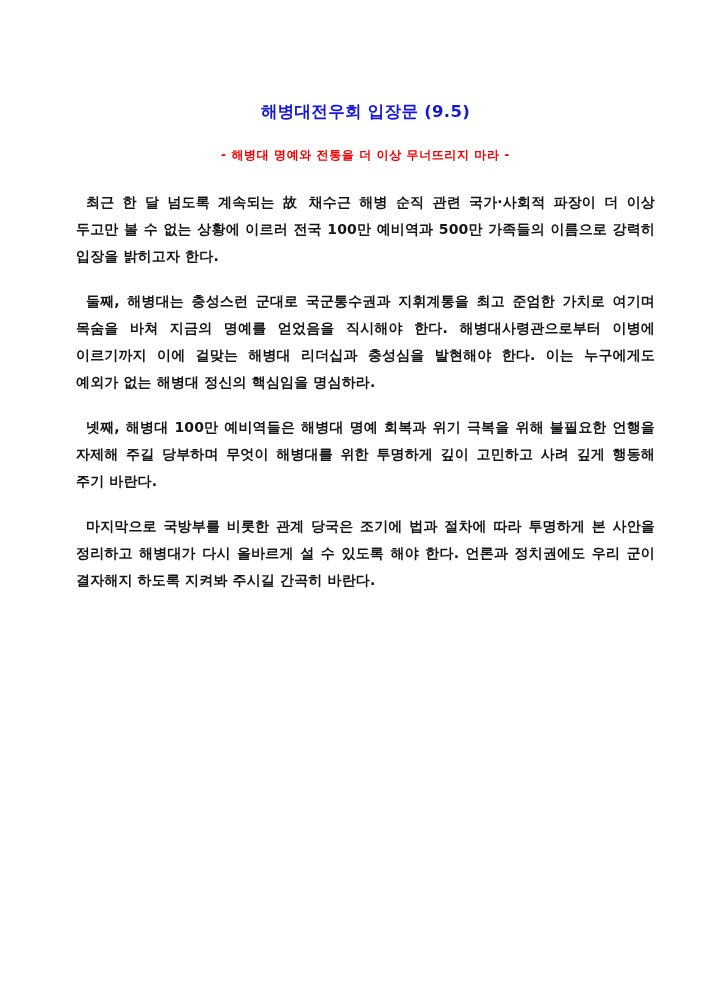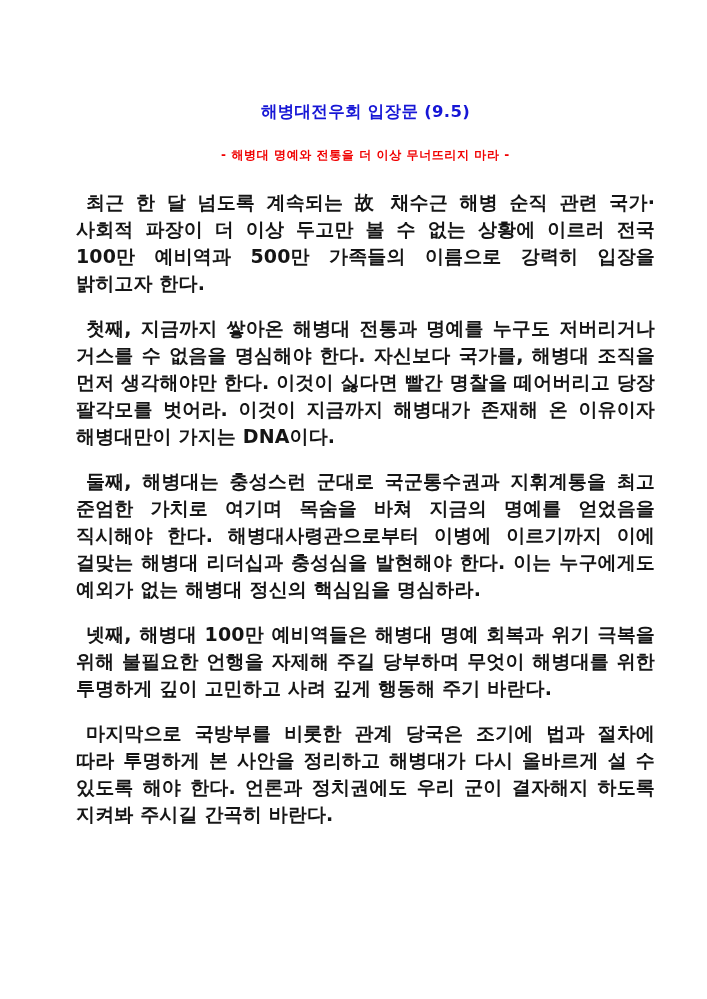--- a/index.html
+++ b/index.html
@@ -51,21 +51,21 @@
     line-height: 1.35;
     white-space: nowrap;
   }
 
   .body-block {
     margin-top: 26px;
   }
 
   p.para {
     margin: 0 0 18px 0;
-    font-size: 19px;
+    font-size: 14px;
     line-height: 27px;
     text-align: justify;
     text-justify: inter-character;
     text-indent: 10px;
     word-break: keep-all;
     letter-spacing: 0.15px;
     color: #151515;
     font-weight: bold;
   }
 
@@ -79,21 +79,20 @@
 <div class="page">
 
   <h1 class="doc-title">해병대전우회 입장문 (9.5)</h1>
 
   <h2 class="doc-subtitle">- 해병대 명예와 전통을 더 이상 무너뜨리지 마라 -</h2>
 
   <div class="body-block">
     <p class="para">최근 한 달 넘도록 계속되는 故 채수근 해병 순직 관련 국가·사회적 파장이 더 이상 두고만 볼 수 없는 상황에 이르러 전국 100만 예비역과 500만 가족들의 이름으로 강력히 입장을 밝히고자 한다.</p>
 
 
-    <p class="para">첫째, 지금까지 쌓아온 해병대 전통과 명예를 누구도 저버리거나 거스를 수 없음을 명심해야 한다. 자신보다 국가를, 해병대 조직을 먼저 생각해야만 한다. 이것이 싫다면 빨간 명찰을 떼어버리고 당장 팔각모를 벗어라. 이것이 지금까지 해병대가 존재해 온 이유이자 해병대만이 가지는 DNA이다.</p>
 
     <p class="para">둘째, 해병대는 충성스런 군대로 국군통수권과 지휘계통을 최고 준엄한 가치로 여기며 목숨을 바쳐 지금의 명예를 얻었음을 직시해야 한다. 해병대사령관으로부터 이병에 이르기까지 이에 걸맞는 해병대 리더십과 충성심을 발현해야 한다. 이는 누구에게도 예외가 없는 해병대 정신의 핵심임을 명심하라.</p>
 
 
     <p class="para">넷째, 해병대 100만 예비역들은 해병대 명예 회복과 위기 극복을 위해 불필요한 언행을 자제해 주길 당부하며 무엇이 해병대를 위한 투명하게 깊이 고민하고 사려 깊게 행동해 주기 바란다.</p>
 
     <p class="para">마지막으로 국방부를 비롯한 관계 당국은 조기에 법과 절차에 따라 투명하게 본 사안을 정리하고 해병대가 다시 올바르게 설 수 있도록 해야 한다. 언론과 정치권에도 우리 군이 결자해지 하도록 지켜봐 주시길 간곡히 바란다.</p>
   </div>
 
 </div>

